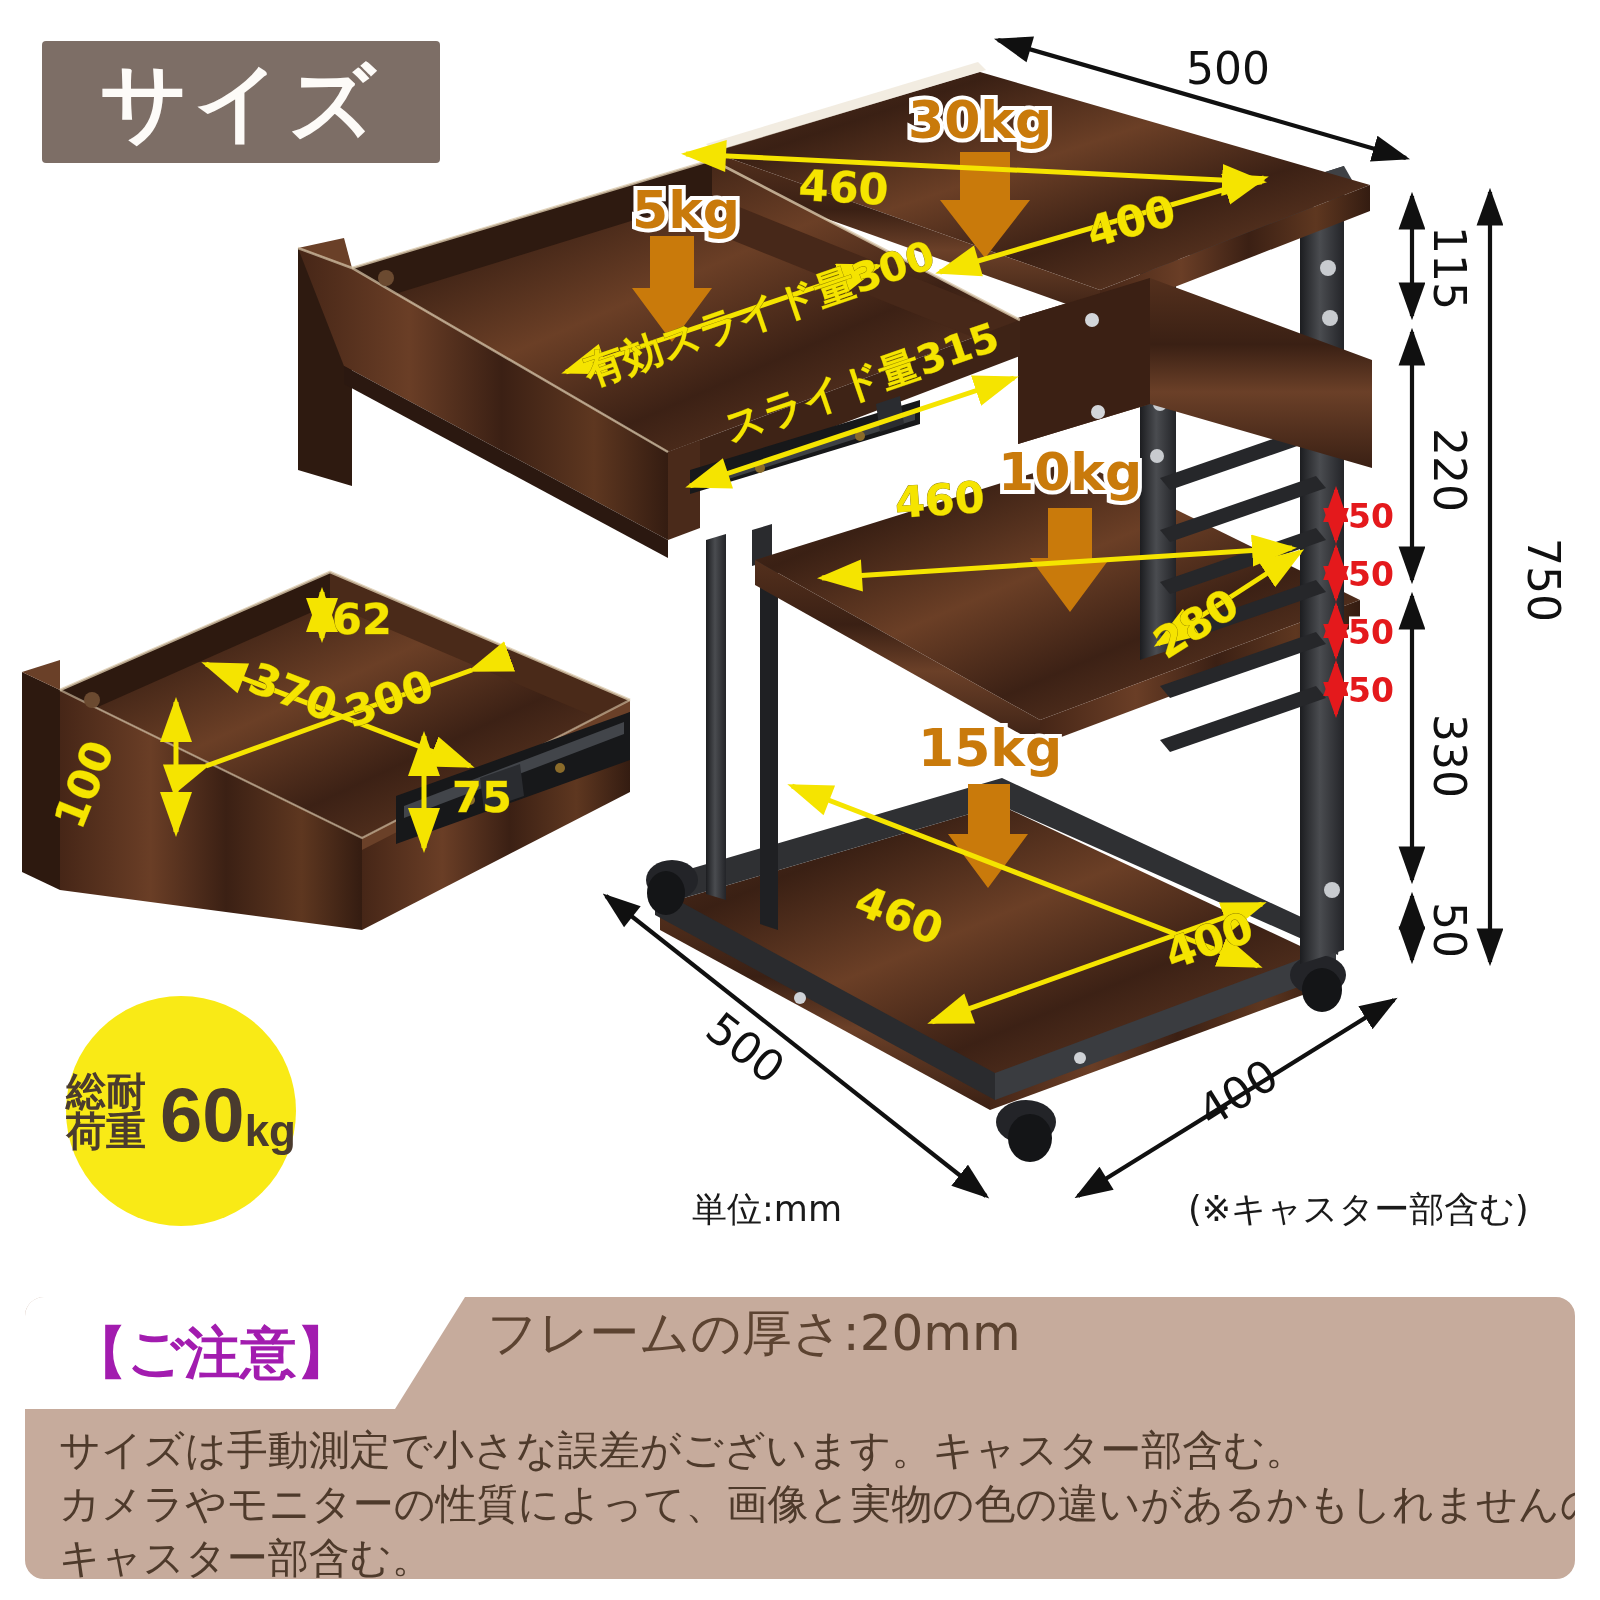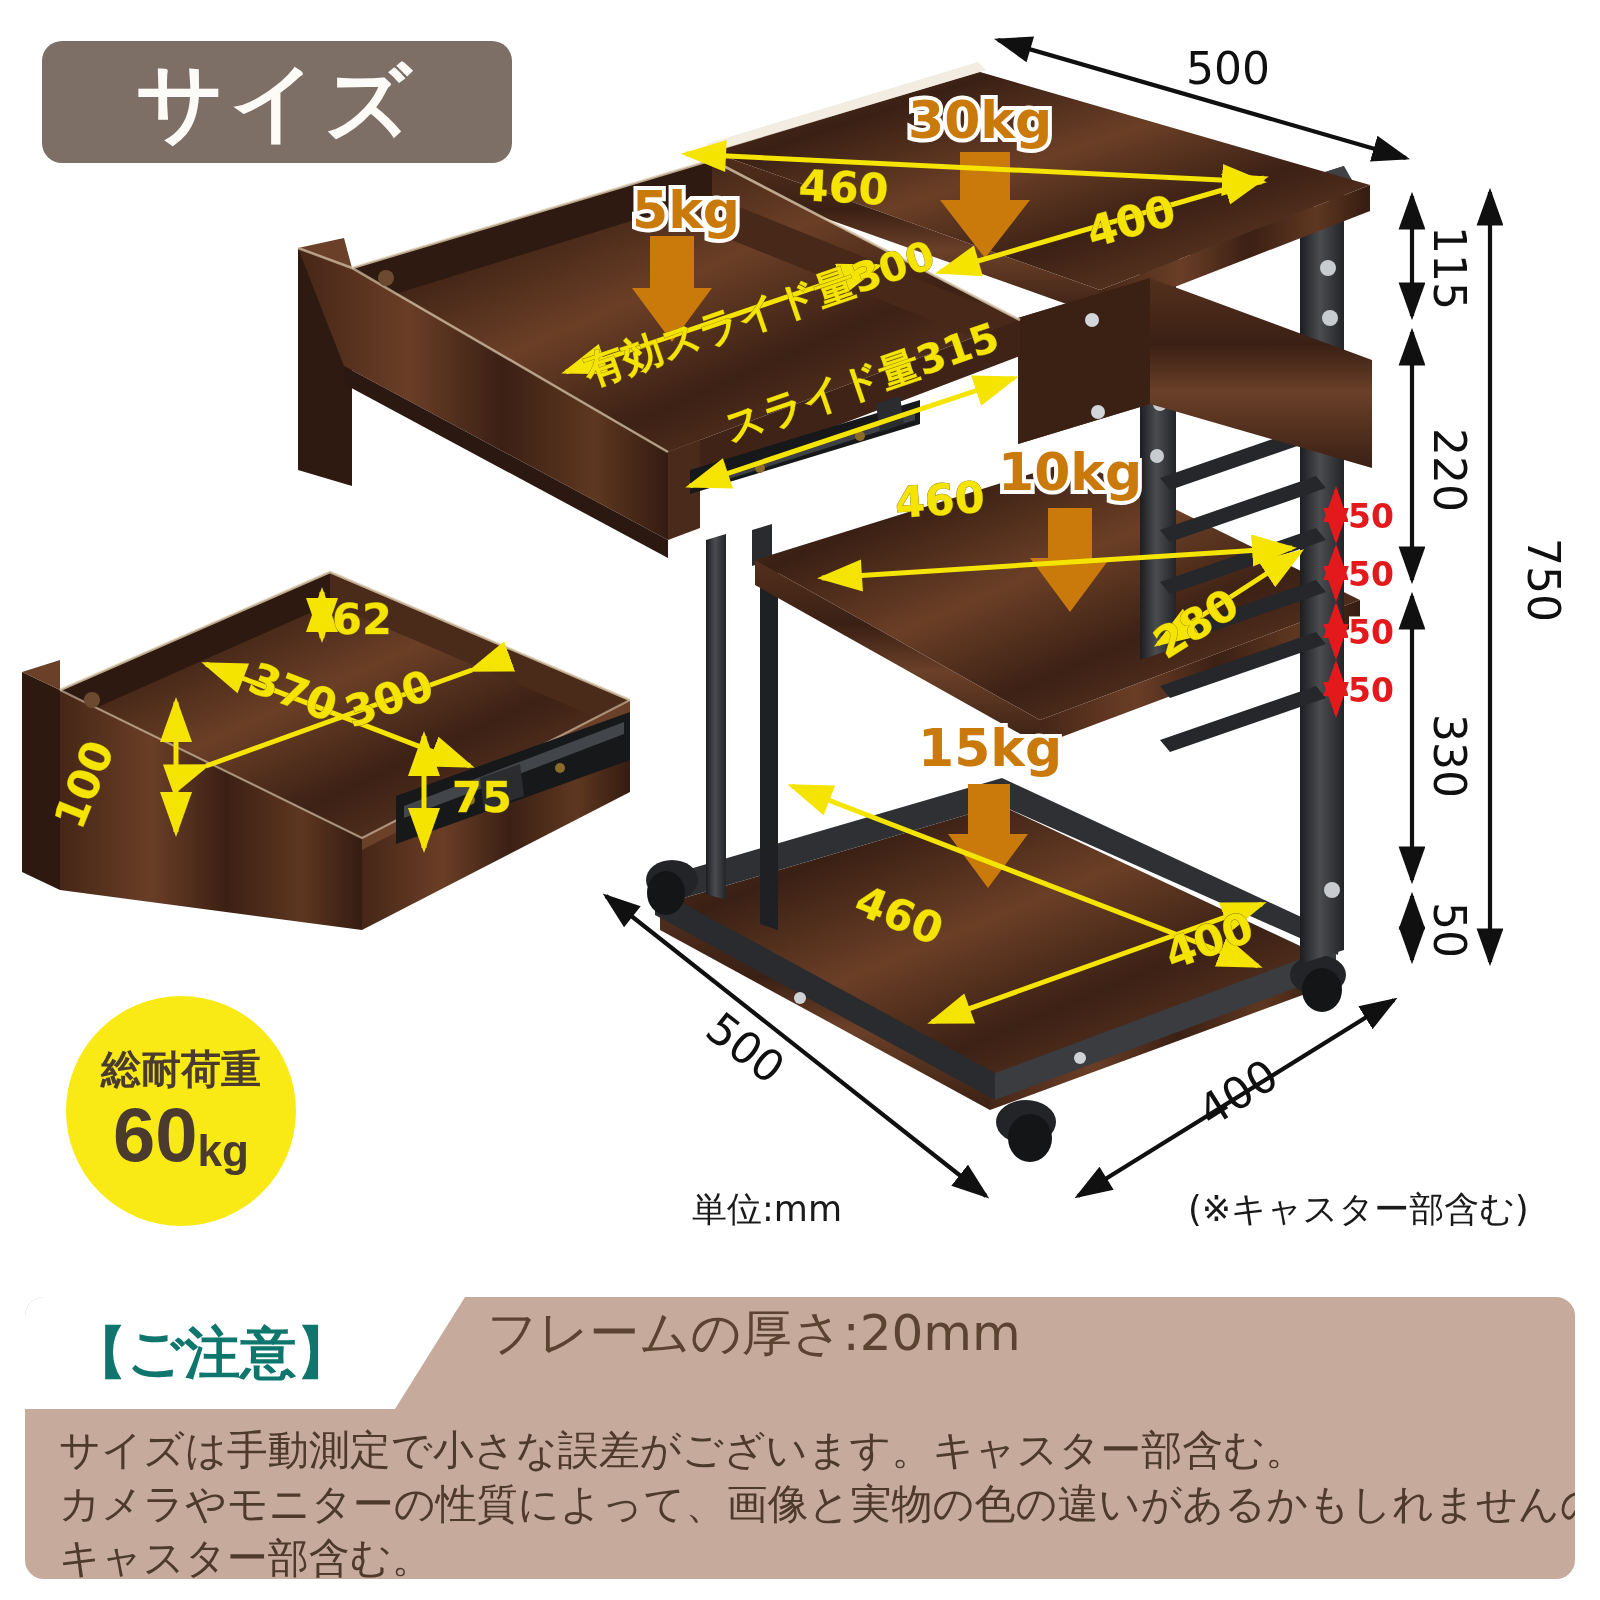--- a/index.html
+++ b/index.html
@@ -7,39 +7,39 @@
   body {
     font-family:"Liberation Sans","DejaVu Sans",sans-serif;
     background:#ffffff;
     position:relative;
     overflow:hidden;
   }
 
   
   #size-badge{
     position:absolute; left:42px; top:41px;
-    width:470px; height:122px;
-    background:#7d6e66; border-radius:20px;
+    width:398px; height:122px;
+    background:#7d6e66; border-radius:4px;
     display:flex; align-items:center; justify-content:center;
   }
   #size-badge-label{
     color:#fdfbf8; font-size:86px; font-weight:700;
     letter-spacing:6px; line-height:1;
     font-family:"DejaVu Sans","Liberation Sans",sans-serif;
   }
 
   
   #diagram{ position:absolute; left:0; top:0; width:1600px; height:1280px; }
 
   
   #total-load-badge{
     position:absolute; left:66px; top:996px;
     width:230px; height:230px; border-radius:50%;
     background:#f9ea16;
-    display:flex; flex-direction:column;
+    display:flex; 
     align-items:center; justify-content:center;
     color:#4a3b2e;
   }
   #total-load-title{
     font-size:40px; font-weight:700; letter-spacing:0px; line-height:1;
     font-family:"DejaVu Sans","Liberation Sans",sans-serif;
   }
   #total-load-value-wrap{
     display:flex; align-items:flex-end; margin-top:8px;
   }
@@ -65,21 +65,21 @@
   }
   #notice-tag{
     position:absolute; left:0; top:0;
     width:440px; height:112px;
     background:#ffffff;
     clip-path:polygon(0 0, 440px 0, 370px 112px, 0 112px);
     display:flex; align-items:center;
   }
   #notice-tag-label{
     margin-left:46px;
-    color:#0f766e; font-size:56px; font-weight:700; line-height:1;
+    color:#a21caf; font-size:56px; font-weight:700; line-height:1;
     font-family:"DejaVu Sans","Liberation Sans",sans-serif;
   }
   #notice-specs{
     position:absolute; left:462px; top:6px;
     color:#5c4331;
     font-family:"DejaVu Sans","Liberation Sans",sans-serif;
     font-size:50px; line-height:1.22; font-weight:500;
   }
   #notice-body{
     position:absolute; left:34px; top:126px; width:1500px;

